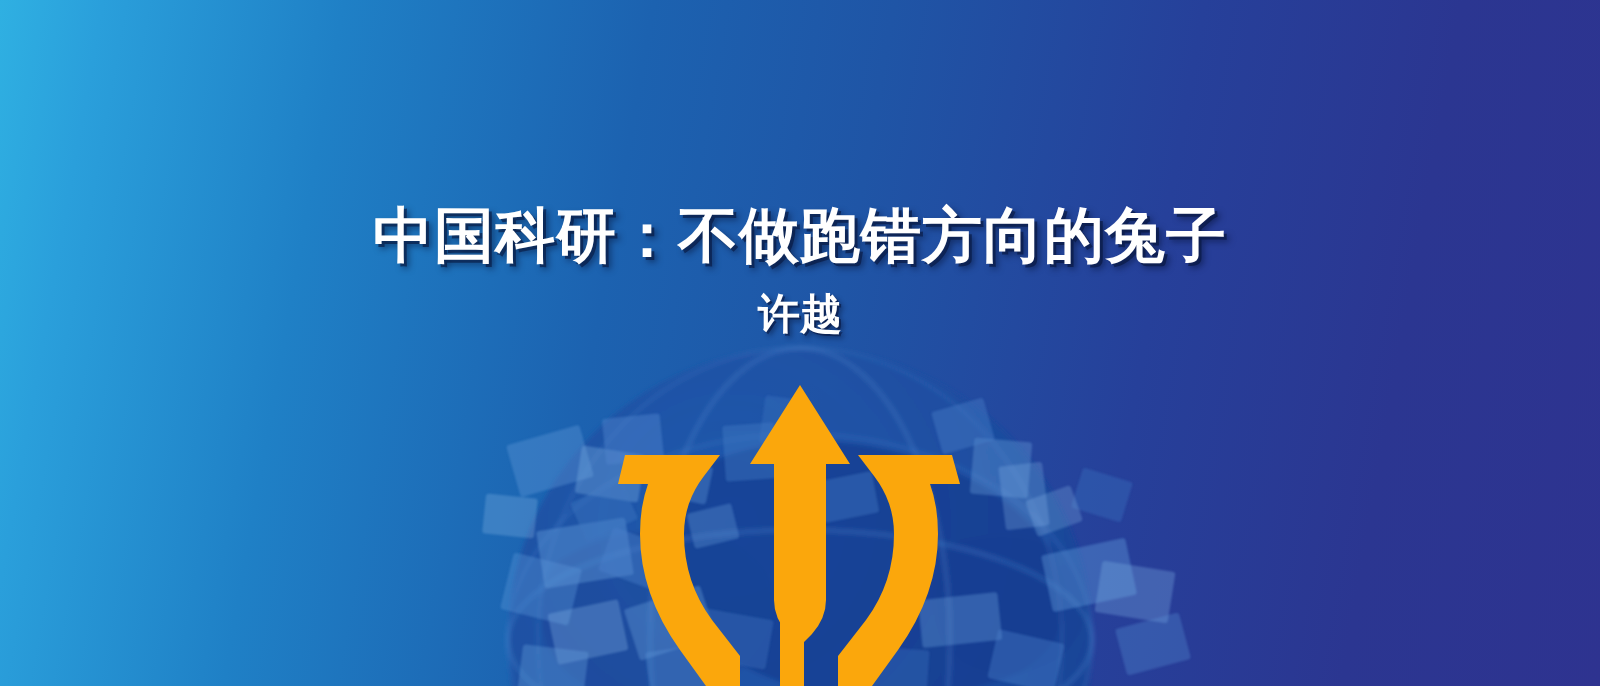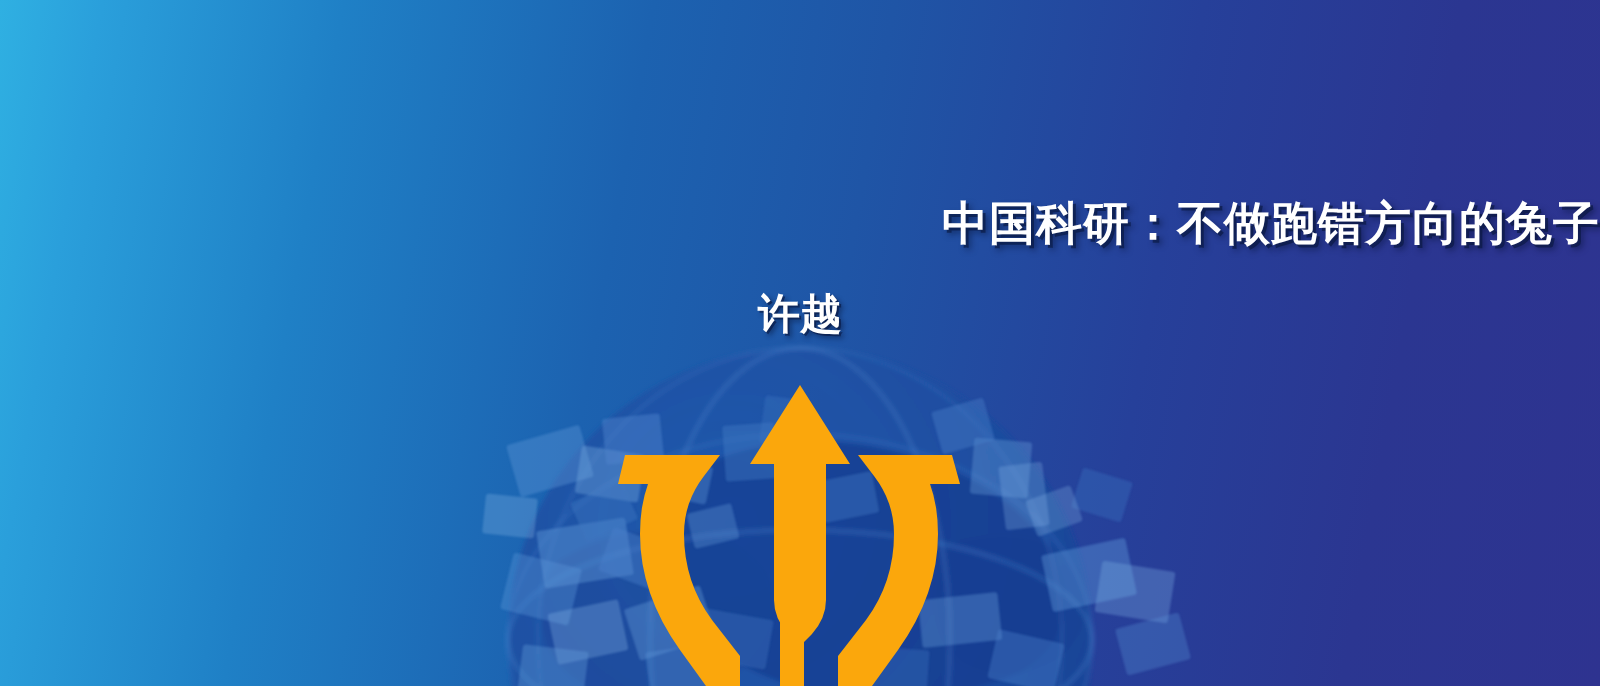--- a/index.html
+++ b/index.html
@@ -41,32 +41,31 @@
     left: 0;
     top: 0;
     width: 1600px;
     text-align: center;
     z-index: 5;
   }
 
   #slide-title {
     position: absolute;
     left: 0;
-    top: 177px;
-    width: 1600px;
-    font-size: 46px;
+    top: 190px;
+    width: 1600px;
+    font-size: 60px;
     font-weight: bold;
     line-height: 92px;
     letter-spacing: 1px;
     color: #ffffff;
     white-space: nowrap;
     text-shadow:
        3px 3px 0px rgba(8,22,62,0.62),
        5px 5px 6px rgba(4,14,45,0.50);
-    text-align: right;
   }
 
   #slide-subtitle {
     position: absolute;
     left: 0;
     top: 288px;
     width: 1600px;
     font-size: 42px;
     font-weight: bold;
     line-height: 52px;

